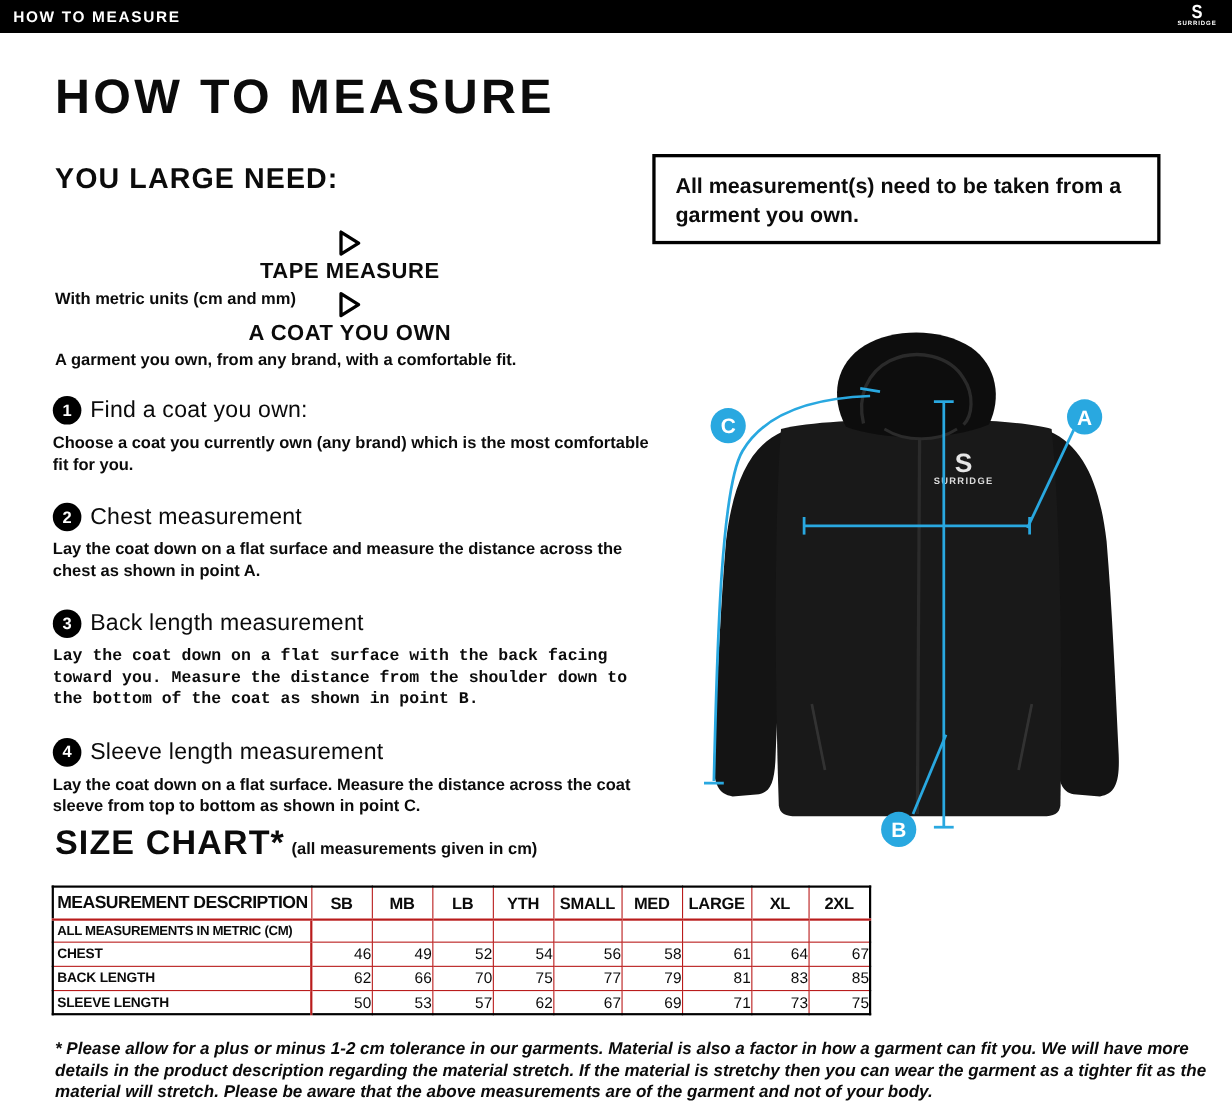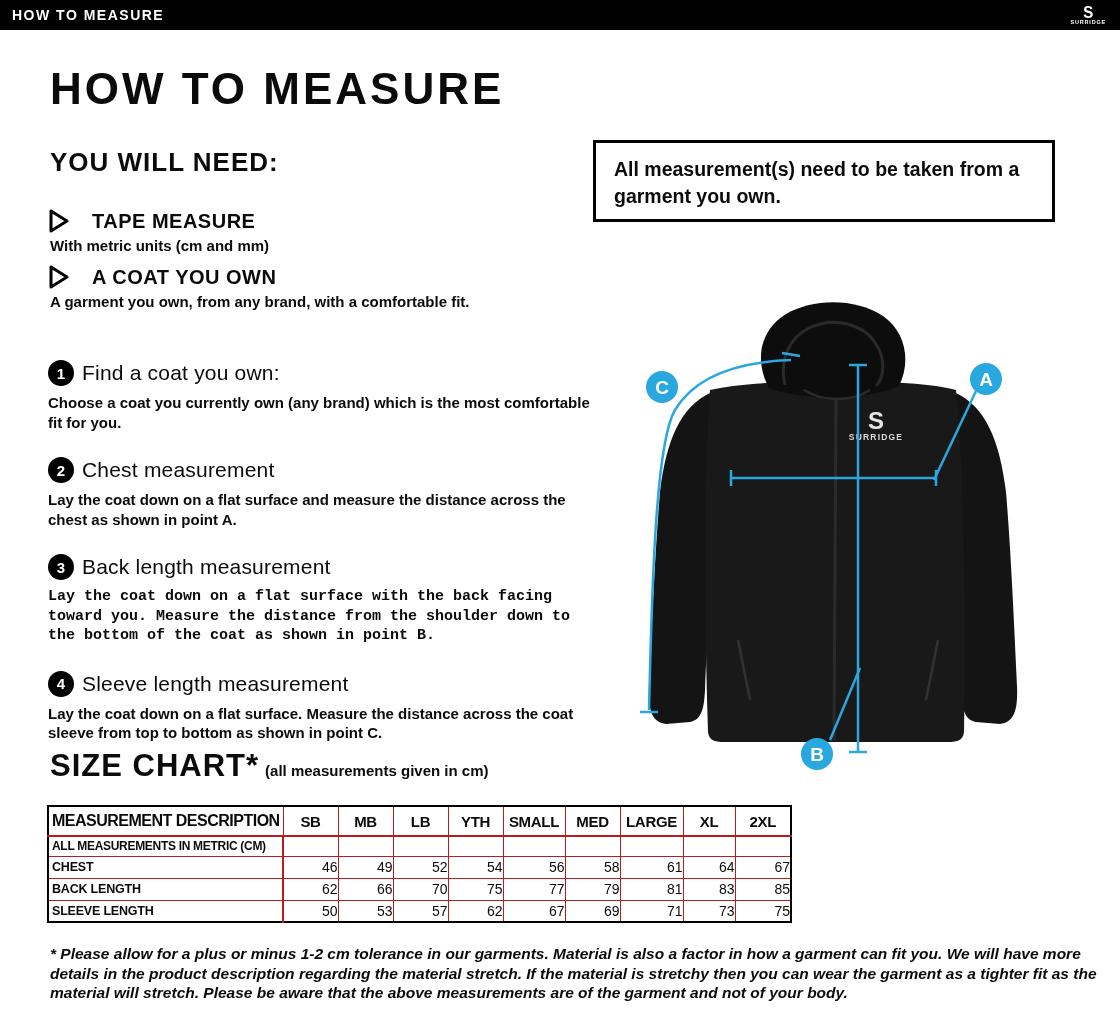--- a/index.html
+++ b/index.html
@@ -14,21 +14,21 @@
   .topbar-logo .s-mark { color:#fff; font-weight:bold; font-size:15px; transform:scaleY(1.15); }
   .topbar-logo .s-word { color:#fff; font-weight:bold; font-size:5.5px; letter-spacing:0.8px; margin-top:1px;}
 
   
   .h1 { position:absolute; left:50px; top:64px; font-size:44px; font-weight:bold; letter-spacing:3px; }
   .h2 { position:absolute; left:50px; top:147px; font-size:26px; font-weight:bold; letter-spacing:1px; }
 
   
   .need { position:absolute; left:48px; width:540px; }
   .need-1 { top:209px; } .need-2 { top:265px; }
-  .need-head { display:flex; align-items:center; gap:22px; }
+  .need-head { display:flex; align-items:center; gap:3px;flex-direction:column; }
   .need-label { font-size:20px; font-weight:bold; letter-spacing:0.5px; }
   .need-desc { font-size:15px; font-weight:bold; margin-top:4px; padding-left:2px; }
 
   
   .steps { position:absolute; left:48px; top:360px; width:545px; }
   .step { margin-bottom:25px; }
   .step-head { display:flex; align-items:center; gap:8px; margin-bottom:7px; }
   .badge { width:26px; height:26px; border-radius:50%; background:#000; color:#fff; flex:0 0 26px;
            display:flex; align-items:center; justify-content:center; font-size:15px; font-weight:bold; }
   .step-title { font-size:21px; font-weight:normal; letter-spacing:0.2px; }
@@ -70,21 +70,21 @@
 
 <div class="topbar">
   <div class="topbar-title">HOW TO MEASURE</div>
   <div class="topbar-logo">
     <span class="s-mark">S</span>
     <span class="s-word">SURRIDGE</span>
   </div>
 </div>
 
 <div class="h1">HOW TO MEASURE</div>
-<div class="h2">YOU WILL NEED:</div>
+<div class="h2">YOU LARGE NEED:</div>
 
 <div class="need need-1">
   <div class="need-head">
     <svg width="22" height="24" viewBox="0 0 22 24">
       <polygon points="3,2 3,22 19,12" fill="#fff" stroke="#000" stroke-width="3" stroke-linejoin="round"></polygon>
     </svg>
     <span class="need-label">TAPE MEASURE</span>
   </div>
   <div class="need-desc">With metric units (cm and mm)</div>
 </div>

